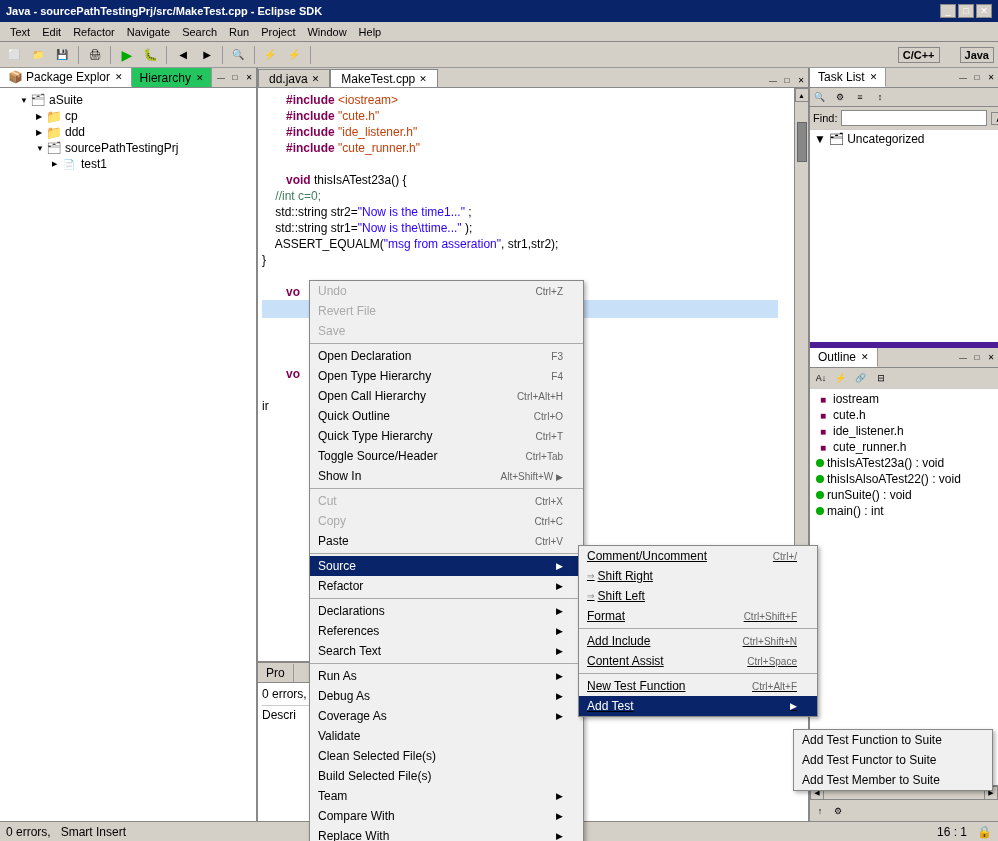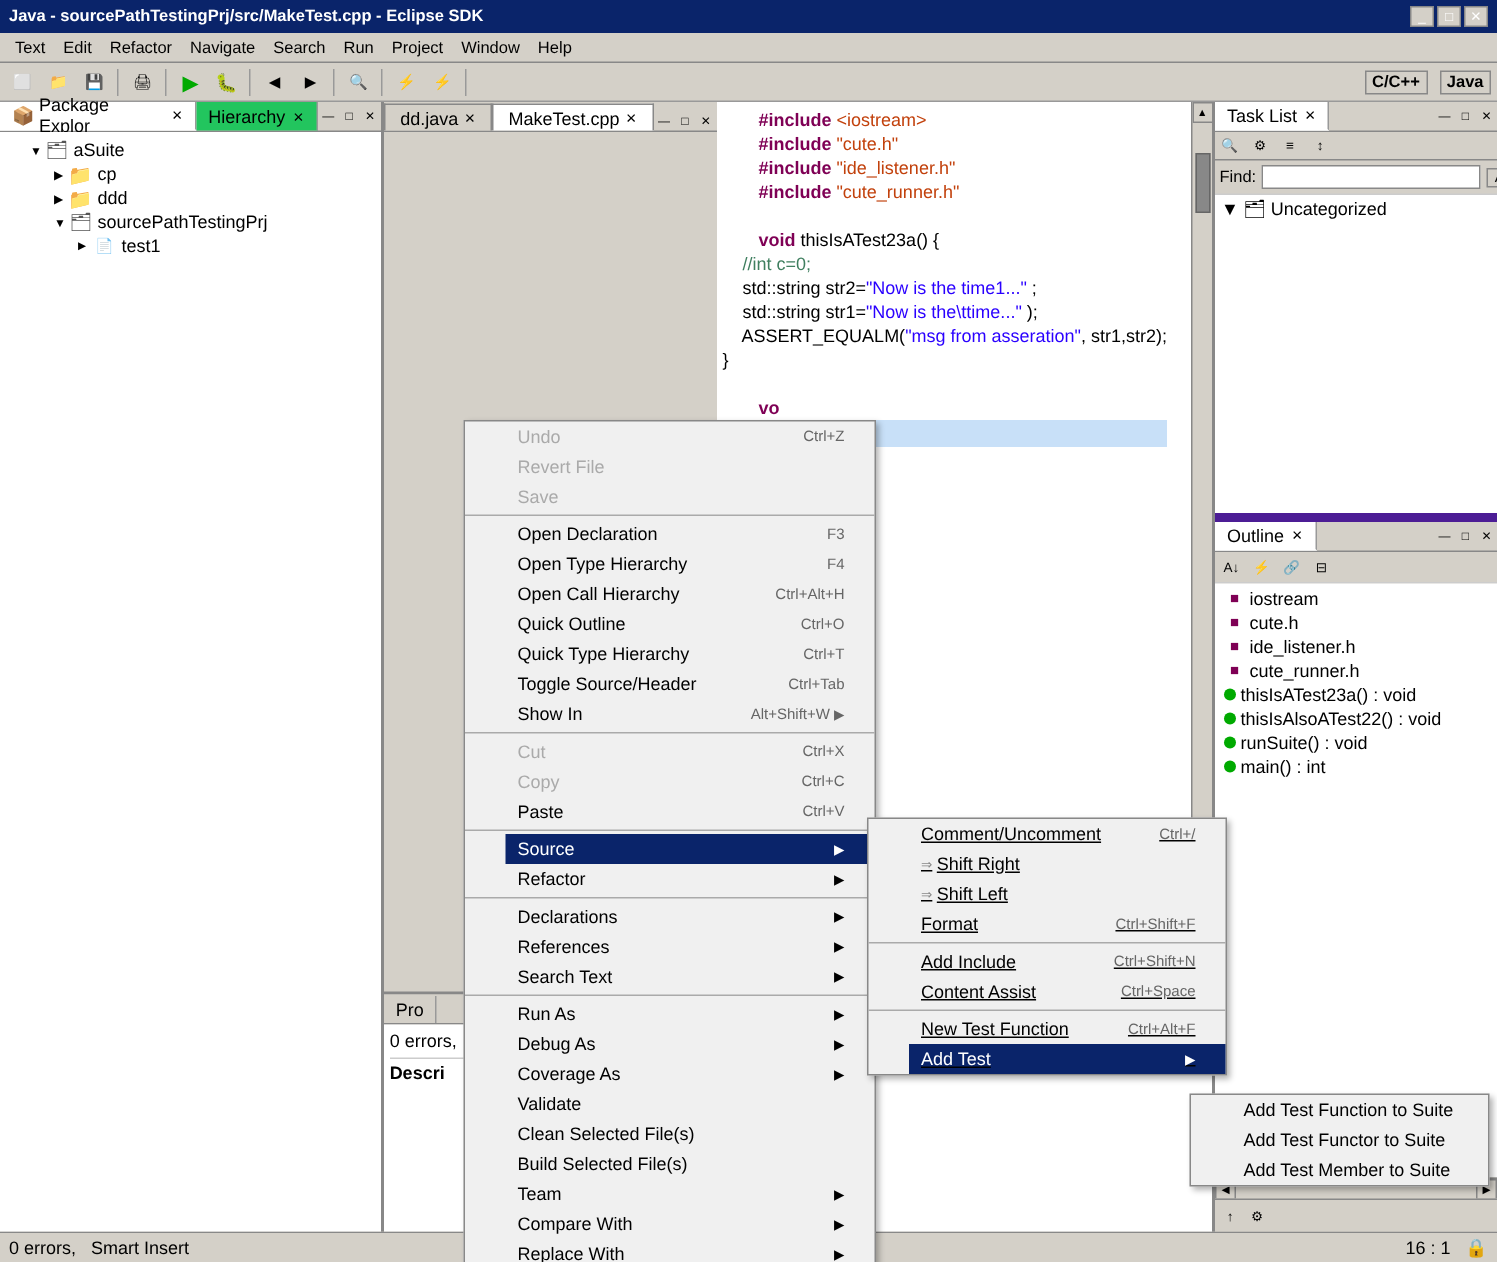--- a/index.html
+++ b/index.html
@@ -53,21 +53,21 @@
     }
     .toolbar-btn {
       width: 22px; height: 20px;
       background: #d4d0c8;
       border: 1px solid transparent;
       display: flex; align-items: center; justify-content: center;
       font-size: 10px;
       cursor: pointer;
     }
     .toolbar-sep { width: 2px; height: 18px; border-left: 1px solid #999; margin: 0 2px; }
-    .toolbar-right { display: flex; align-items: flex-end; gap: 8px; margin-left: auto; }
+    .toolbar-right { display: flex; align-items: flex-end; gap: 20px; margin-left: auto; }
     .toolbar-label { font-size: 11px; font-weight: bold; background: #d4d0c8; padding: 1px 4px; border: 1px solid #888; }
 
     
     .main-layout {
       display: flex;
       height: calc(841px - 22px - 20px - 26px - 20px);
     }
 
     
     .left-panel {
@@ -105,21 +105,21 @@
     .center-area {
       flex: 1;
       display: flex;
       flex-direction: column;
     }
 
     
     .editor-area {
       flex: 1;
       display: flex;
-      flex-direction: row;
+      flex-direction: column;
     }
     .editor-tabs {
       background: #d4d0c8;
       display: flex;
       border-bottom: 1px solid #888;
       height: 20px;
       align-items: flex-end;
     }
     .editor-tab {
       padding: 2px 10px;
@@ -233,21 +233,20 @@
       z-index: 100;
       font-size: 11px;
     }
     .cm-item {
       padding: 3px 20px 3px 8px;
       display: flex;
       justify-content: space-between;
       align-items: center;
       cursor: pointer;
       white-space: nowrap;
-      margin-left: 27px;
     }
     .cm-item.active { background: #0a246a; color: white; }
     .cm-item.disabled { color: #aaa; cursor: default; }
     .cm-sep { height: 1px; background: #aaa; margin: 2px 0; }
     .cm-shortcut { margin-left: 20px; color: #666; font-size: 10px; }
     .cm-arrow { font-size: 9px; }
     .cm-item-label { flex: 1; }
 
     
     .submenu-source {
@@ -505,21 +504,21 @@
           <div class="panel-ctrl-btn">—</div>
           <div class="panel-ctrl-btn">□</div>
           <div class="panel-ctrl-btn">✕</div>
         </div>
       </div>
       <div class="bottom-content">
         <div>
           <span>0 errors,</span>
         </div>
         <div style="margin-top:4px; border-top:1px solid #ccc; padding-top:2px;">
-          <span style="font-weight:bold;">Descri</span>
+          <span style="font-weight:normal;">Descri</span>
         </div>
       </div>
     </div>
   </div>
 
   <div class="right-panel">
 
     <div class="right-top">
       <div class="panel-tabs">
         <div class="panel-tab active">

